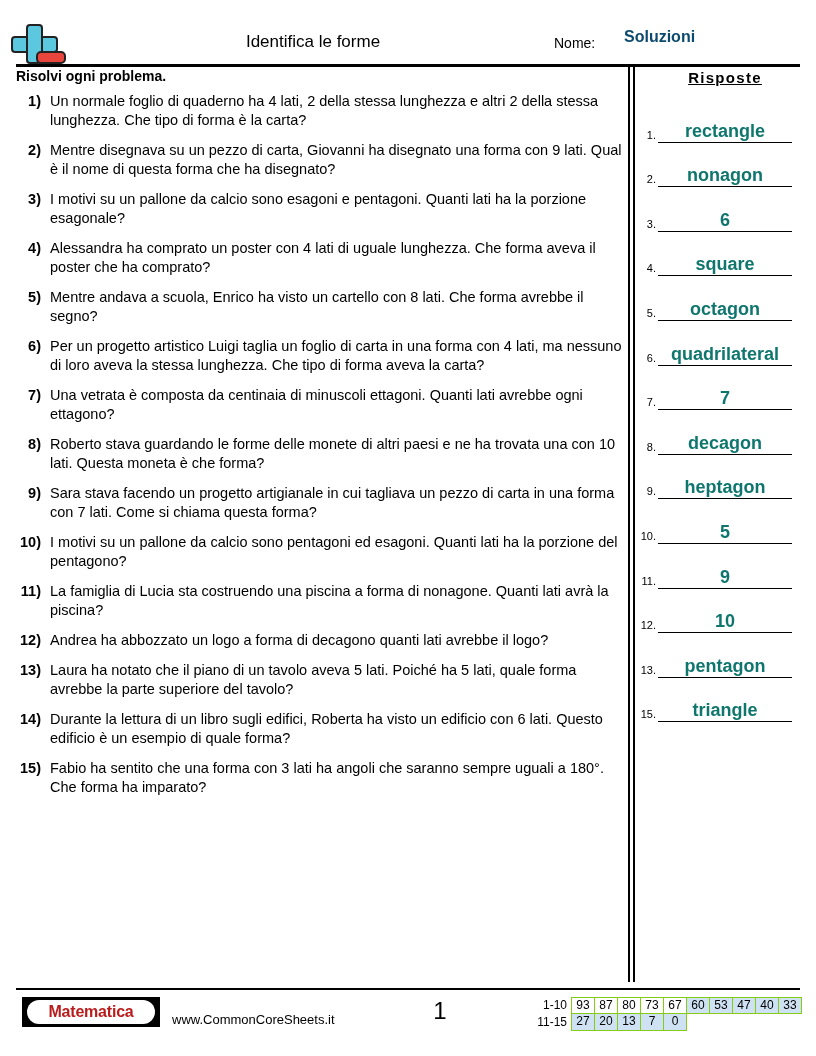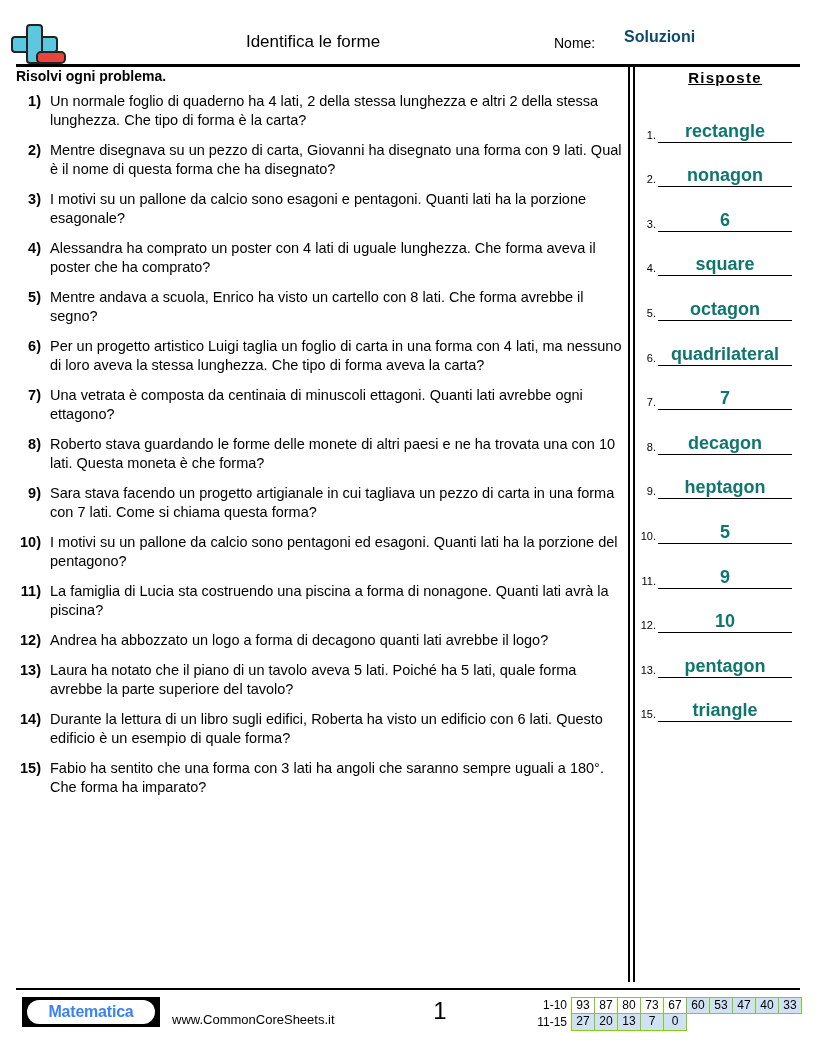--- a/index.html
+++ b/index.html
@@ -241,21 +241,21 @@
     height: 24px;
     background: #ffffff;
     border-radius: 13px;
     display: flex;
     align-items: center;
     justify-content: center;
   }
   .brand-text {
     font-size: 16px;
     font-weight: bold;
-    color: #3b82f6;
+    color: #b91c1c;
     letter-spacing: -0.2px;
   }
   .site-url {
     position: absolute;
     left: 172px;
     top: 1012px;
     font-size: 13px;
   }
   .page-number {
     position: absolute;

